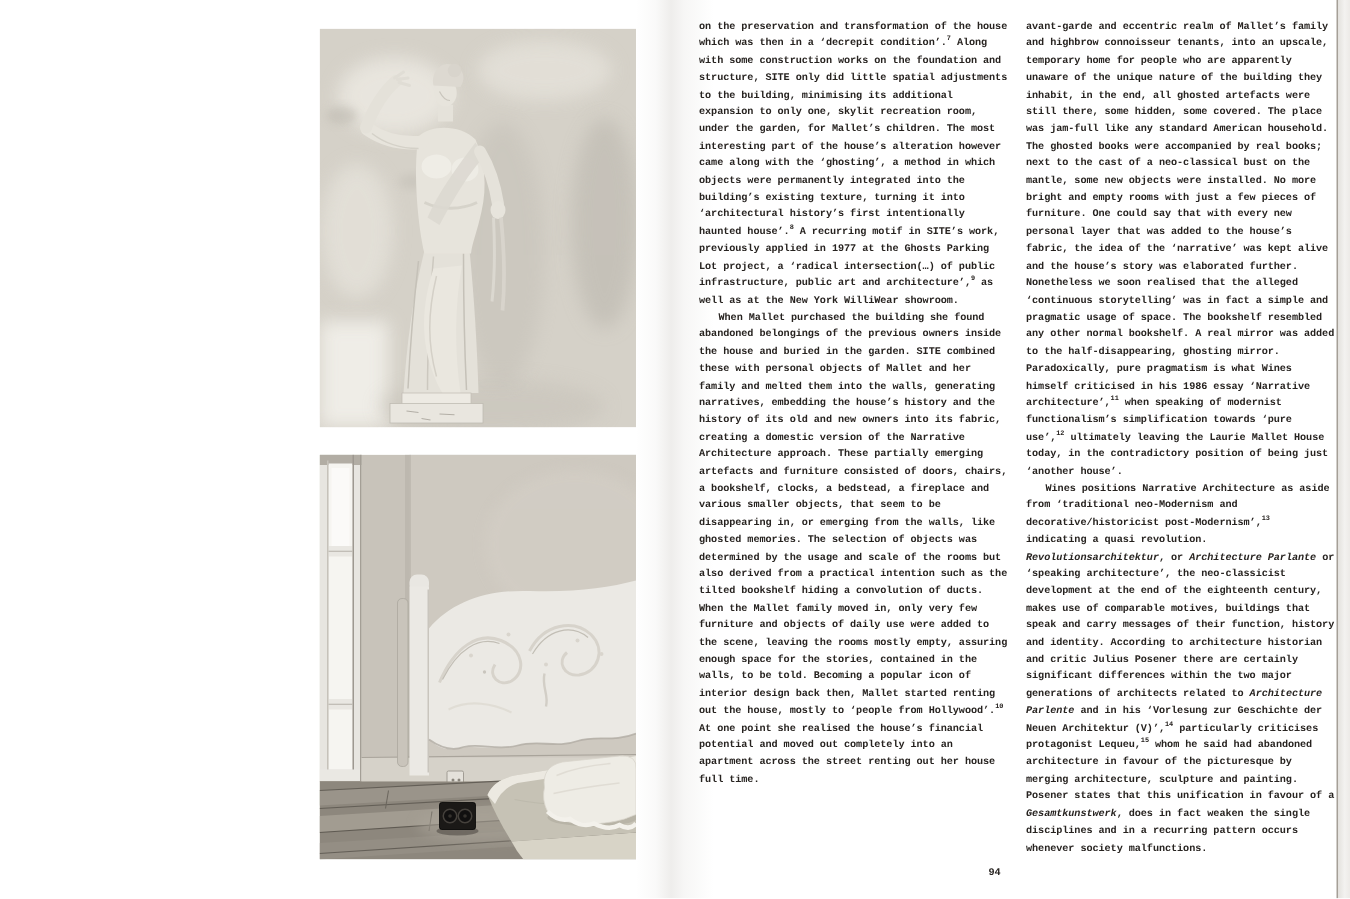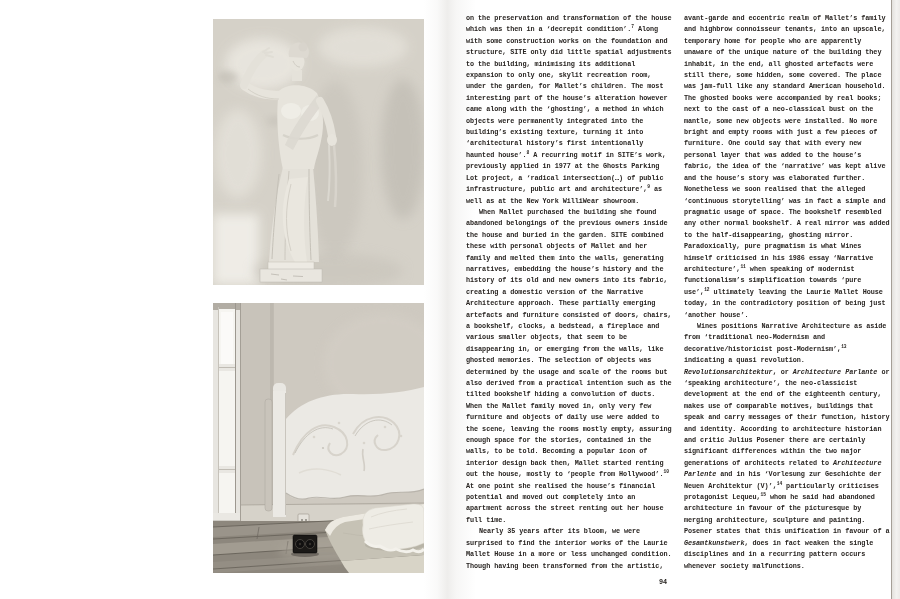--- a/index.html
+++ b/index.html
@@ -222,21 +222,20 @@
     </svg>
   </div>
 
   <div class="gutter-shadow"></div>
   <div class="page-edge-line"></div>
   <div class="page-edge-strip"></div>
 
   <div class="textcol" id="col1">
       <p>on the preservation and transformation of the house which was then in a ‘decrepit condition’.<sup>7</sup> Along with some construction works on the foundation and structure, SITE only did little spatial adjustments to the building, minimising its additional expansion to only one, skylit recreation room, under the garden, for Mallet’s children. The most interesting part of the house’s alteration however came along with the ‘ghosting’, a method in which objects were permanently integrated into the building’s existing texture, turning it into ‘architectural history’s first intentionally haunted house’.<sup>8</sup> A recurring motif in SITE’s work, previously applied in 1977 at the Ghosts Parking Lot project, a ‘radical intersection(…) of public infrastructure, public art and architecture’,<sup>9</sup> as well as at the New York WilliWear showroom.</p>
       <p class="indent">When Mallet purchased the building she found abandoned belongings of the previous owners inside the house and buried in the garden. SITE combined these with personal objects of Mallet and her family and melted them into the walls, generating narratives, embedding the house’s history and the history of its old and new owners into its fabric, creating a domestic version of the Narrative Architecture approach. These partially emerging artefacts and furniture consisted of doors, chairs, a bookshelf, clocks, a bedstead, a fireplace and various smaller objects, that seem to be disappearing in, or emerging from the walls, like ghosted memories. The selection of objects was determined by the usage and scale of the rooms but also derived from a practical intention such as the tilted bookshelf hiding a convolution of ducts. When the Mallet family moved in, only very few furniture and objects of daily use were added to the scene, leaving the rooms mostly empty, assuring enough space for the stories, contained in the walls, to be told. Becoming a popular icon of interior design back then, Mallet started renting out the house, mostly to ‘people from Hollywood’.<sup>10</sup> At one point she realised the house’s financial potential and moved out completely into an apartment across the street renting out her house full time.</p>
-      <p class="indent">Nearly 35 years after its bloom, we were surprised to find the interior works of the Laurie Mallet House in a more or less unchanged condition. Though having been transformed from the artistic,</p>
     </div>
   <div class="textcol" id="col2">
       <p>avant-garde and eccentric realm of Mallet’s family and highbrow connoisseur tenants, into an upscale, temporary home for people who are apparently unaware of the unique nature of the building they inhabit, in the end, all ghosted artefacts were still there, some hidden, some covered. The place was jam-full like any standard American household. The ghosted books were accompanied by real books; next to the cast of a neo-classical bust on the mantle, some new objects were installed. No more bright and empty rooms with just a few pieces of furniture. One could say that with every new personal layer that was added to the house’s fabric, the idea of the ‘narrative’ was kept alive and the house’s story was elaborated further. Nonetheless we soon realised that the alleged ‘continuous storytelling’ was in fact a simple and pragmatic usage of space. The bookshelf resembled any other normal bookshelf. A real mirror was added to the half-disappearing, ghosting mirror. Paradoxically, pure pragmatism is what Wines himself criticised in his 1986 essay ‘Narrative architecture’,<sup>11</sup> when speaking of modernist functionalism’s simplification towards ‘pure use’,<sup>12</sup> ultimately leaving the Laurie Mallet House today, in the contradictory position of being just ‘another house’.</p>
       <p class="indent">Wines positions Narrative Architecture as aside from ‘traditional neo-Modernism and decorative/historicist post-Modernism’,<sup>13</sup> indicating a quasi revolution. <i>Revolutionsarchitektur</i>, or <i>Architecture Parlante</i> or ‘speaking architecture’, the neo-classicist development at the end of the eighteenth century, makes use of comparable motives, buildings that speak and carry messages of their function, history and identity. According to architecture historian and critic Julius Posener there are certainly significant differences within the two major generations of architects related to <i>Architecture Parlente</i> and in his ‘Vorlesung zur Geschichte der Neuen Architektur (V)’,<sup>14</sup> particularly criticises protagonist Lequeu,<sup>15</sup> whom he said had abandoned architecture in favour of the picturesque by merging architecture, sculpture and painting. Posener states that this unification in favour of a <i>Gesamtkunstwerk</i>, does in fact weaken the single disciplines and in a recurring pattern occurs whenever society malfunctions.</p>
     </div>
 
   <div class="pagenum">94</div>
 
 </div>
 

